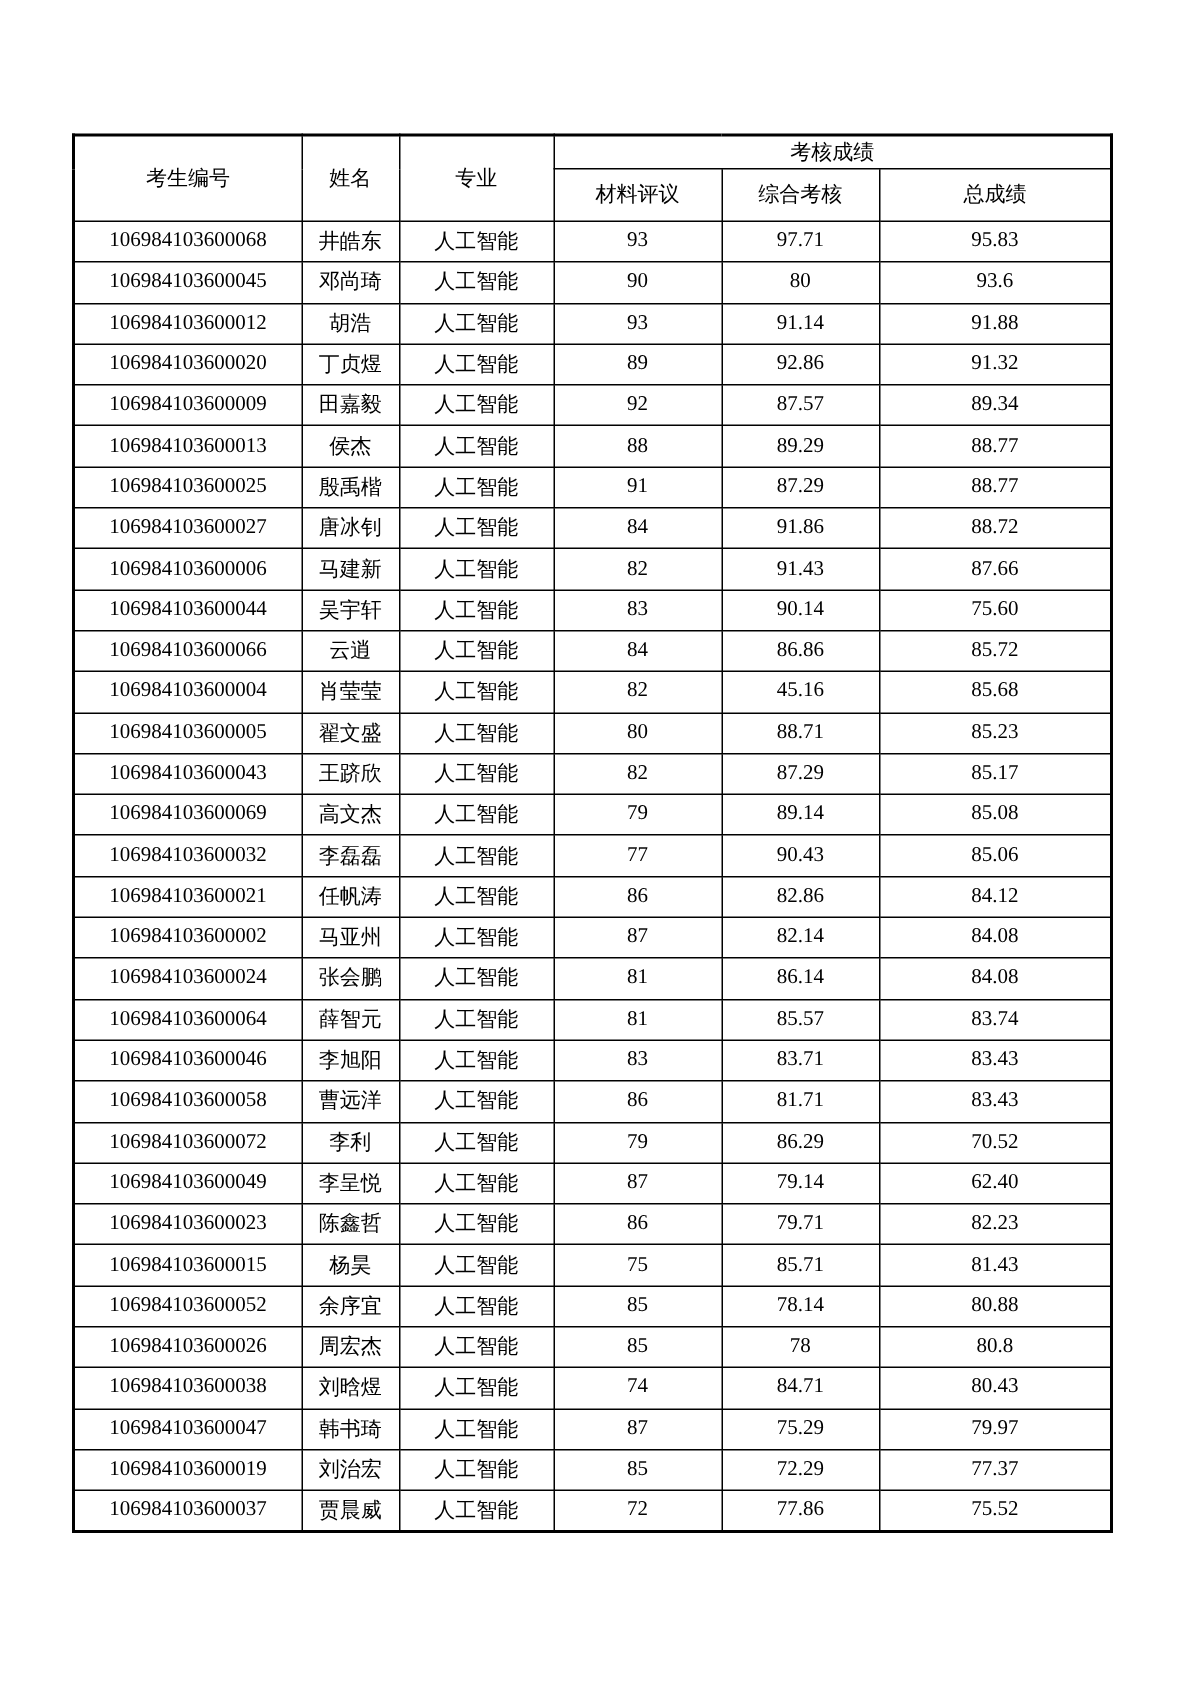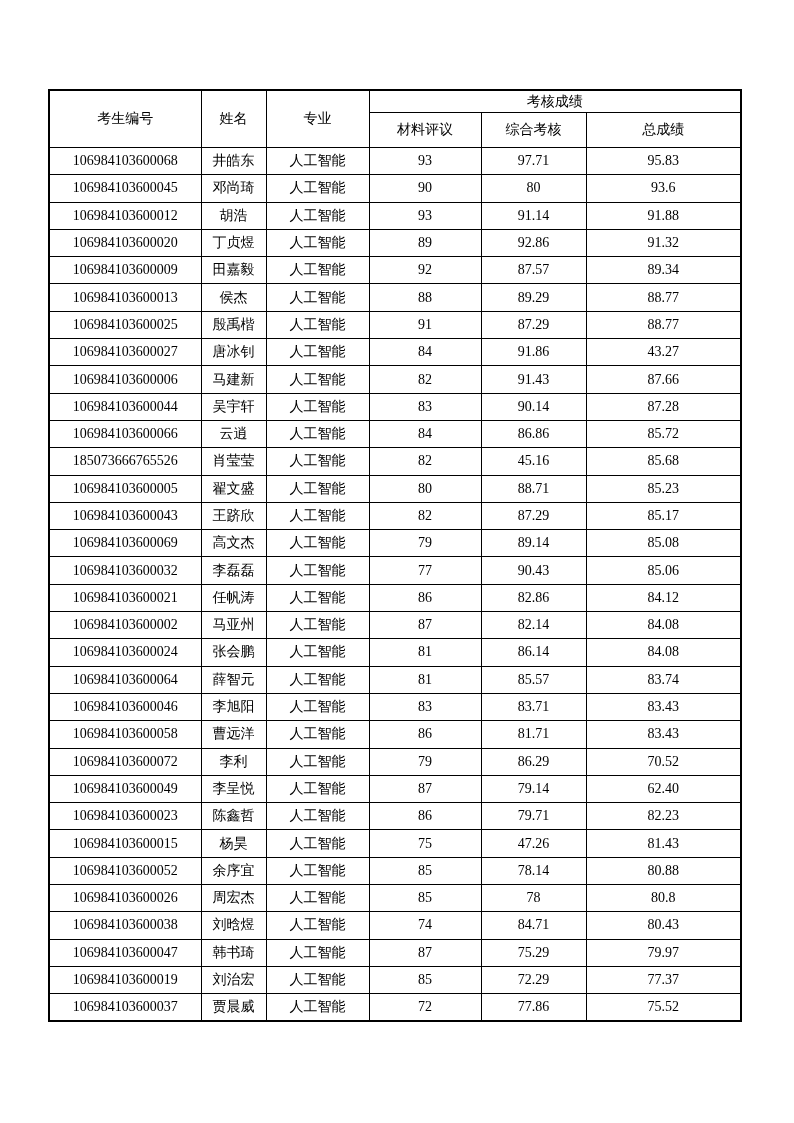--- a/index.html
+++ b/index.html
@@ -119,48 +119,48 @@
         <td>91</td>
         <td>87.29</td>
         <td>88.77</td>
       </tr>
       <tr>
         <td>106984103600027</td>
         <td>唐冰钊</td>
         <td>人工智能</td>
         <td>84</td>
         <td>91.86</td>
-        <td>43.27</td>
+        <td>88.72</td>
       </tr>
       <tr>
         <td>106984103600006</td>
         <td>马建新</td>
         <td>人工智能</td>
         <td>82</td>
         <td>91.43</td>
         <td>87.66</td>
       </tr>
       <tr>
         <td>106984103600044</td>
         <td>吴宇轩</td>
         <td>人工智能</td>
         <td>83</td>
         <td>90.14</td>
-        <td>87.28</td>
+        <td>75.60</td>
       </tr>
       <tr>
         <td>106984103600066</td>
         <td>云逍</td>
         <td>人工智能</td>
         <td>84</td>
         <td>86.86</td>
         <td>85.72</td>
       </tr>
       <tr>
-        <td>185073666765526</td>
+        <td>106984103600004</td>
         <td>肖莹莹</td>
         <td>人工智能</td>
         <td>82</td>
         <td>45.16</td>
         <td>85.68</td>
       </tr>
       <tr>
         <td>106984103600005</td>
         <td>翟文盛</td>
         <td>人工智能</td>
@@ -262,21 +262,21 @@
         <td>人工智能</td>
         <td>86</td>
         <td>79.71</td>
         <td>82.23</td>
       </tr>
       <tr>
         <td>106984103600015</td>
         <td>杨昊</td>
         <td>人工智能</td>
         <td>75</td>
-        <td>47.26</td>
+        <td>85.71</td>
         <td>81.43</td>
       </tr>
       <tr>
         <td>106984103600052</td>
         <td>余序宜</td>
         <td>人工智能</td>
         <td>85</td>
         <td>78.14</td>
         <td>80.88</td>
       </tr>

